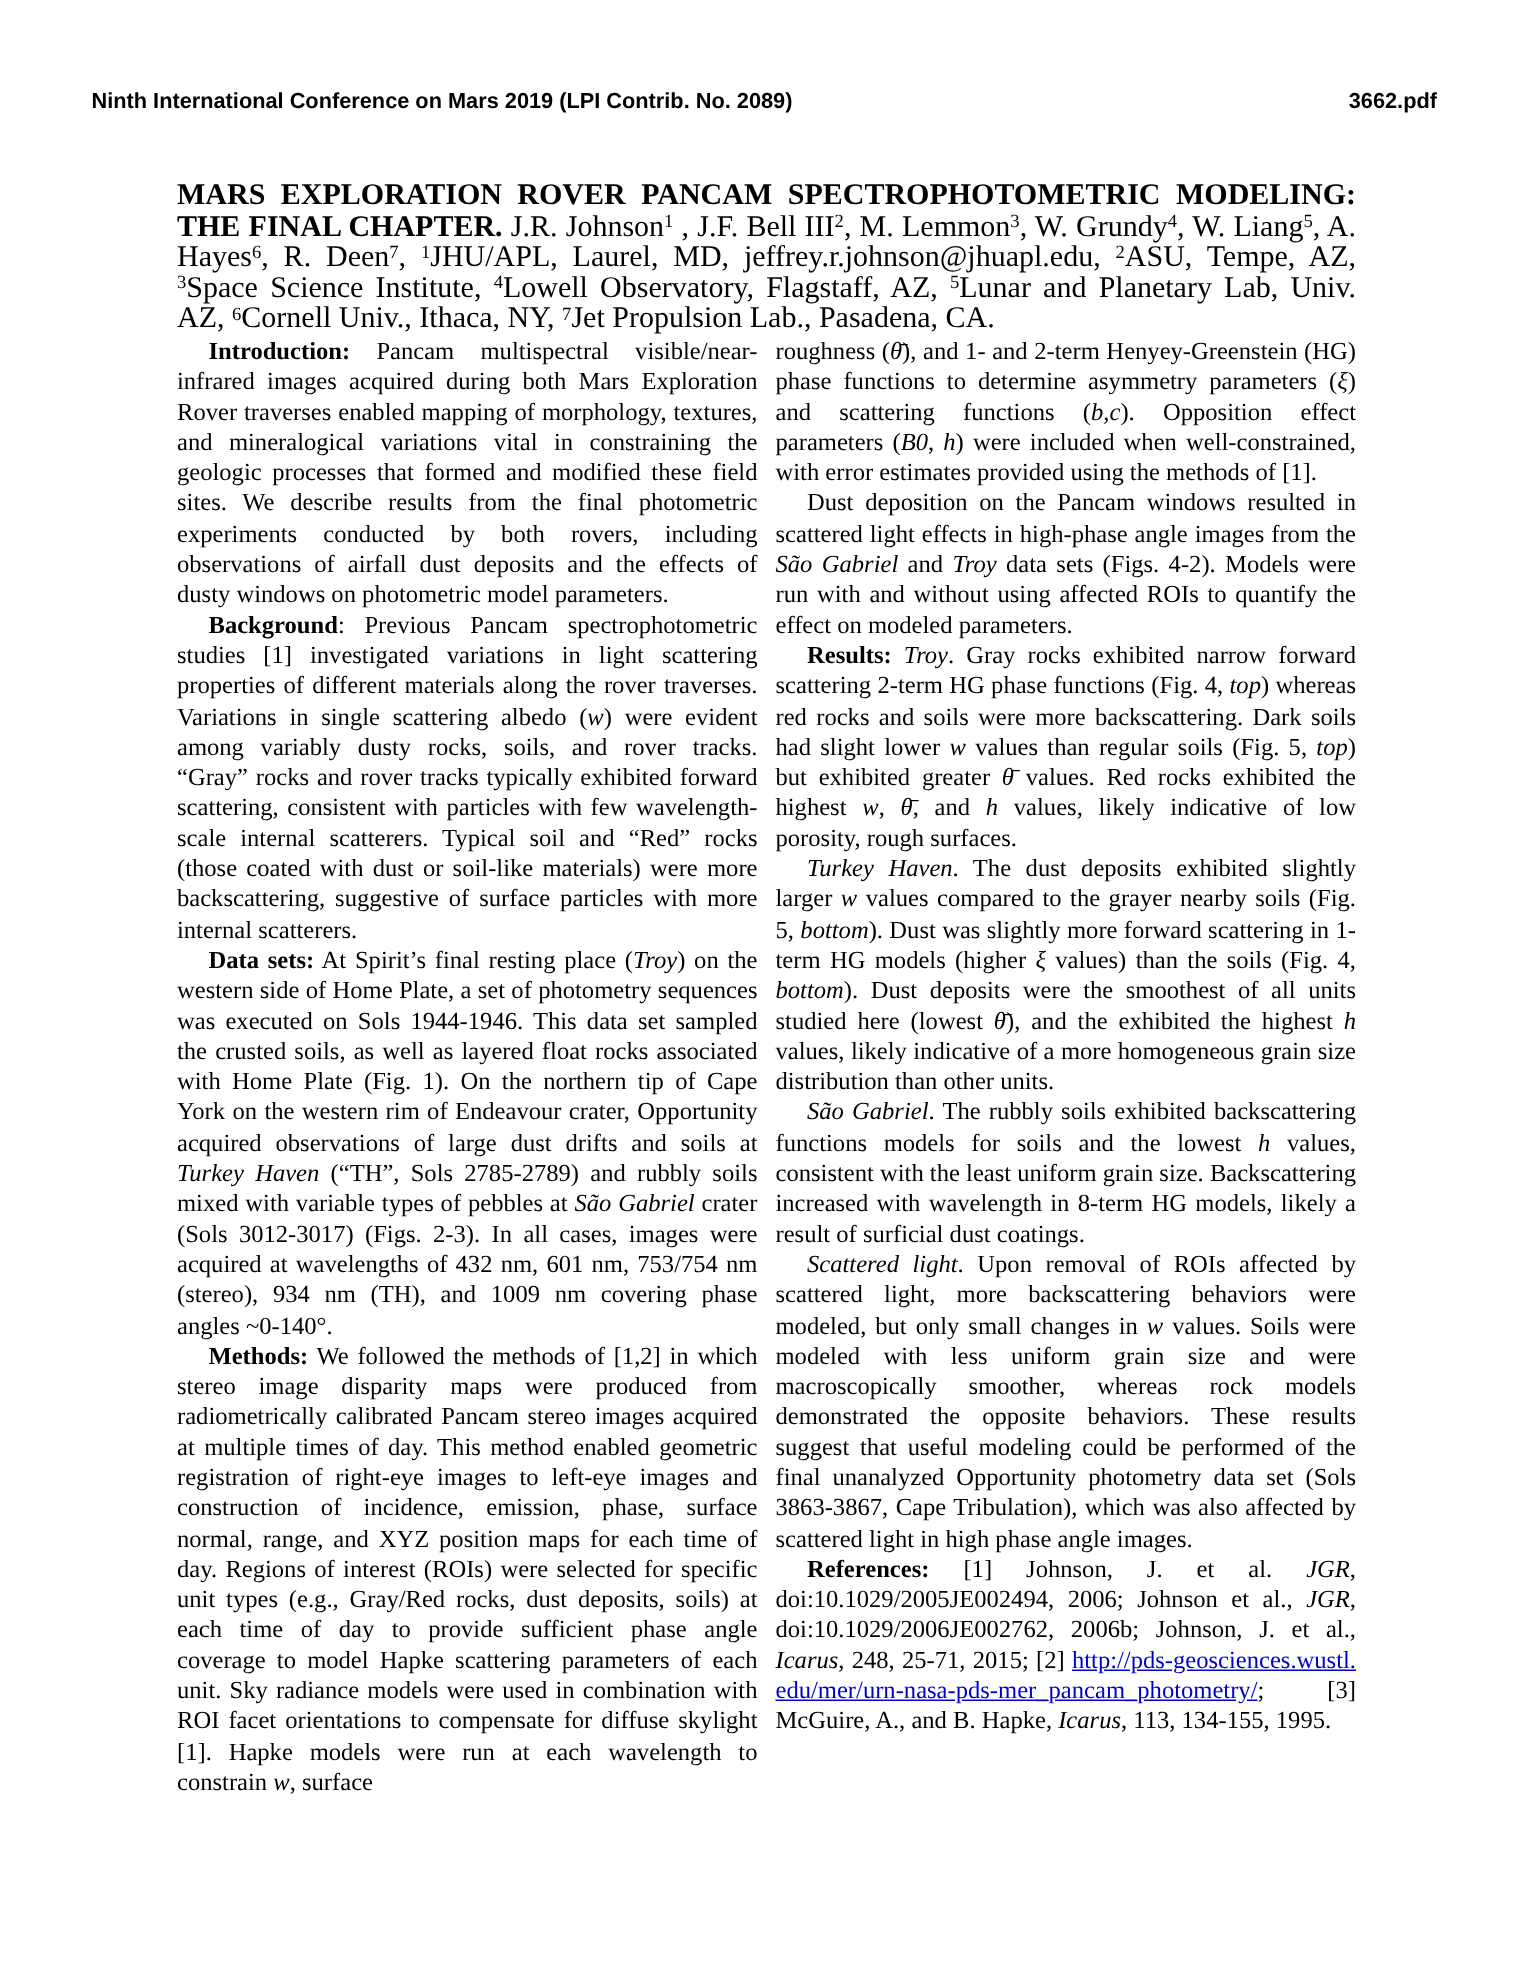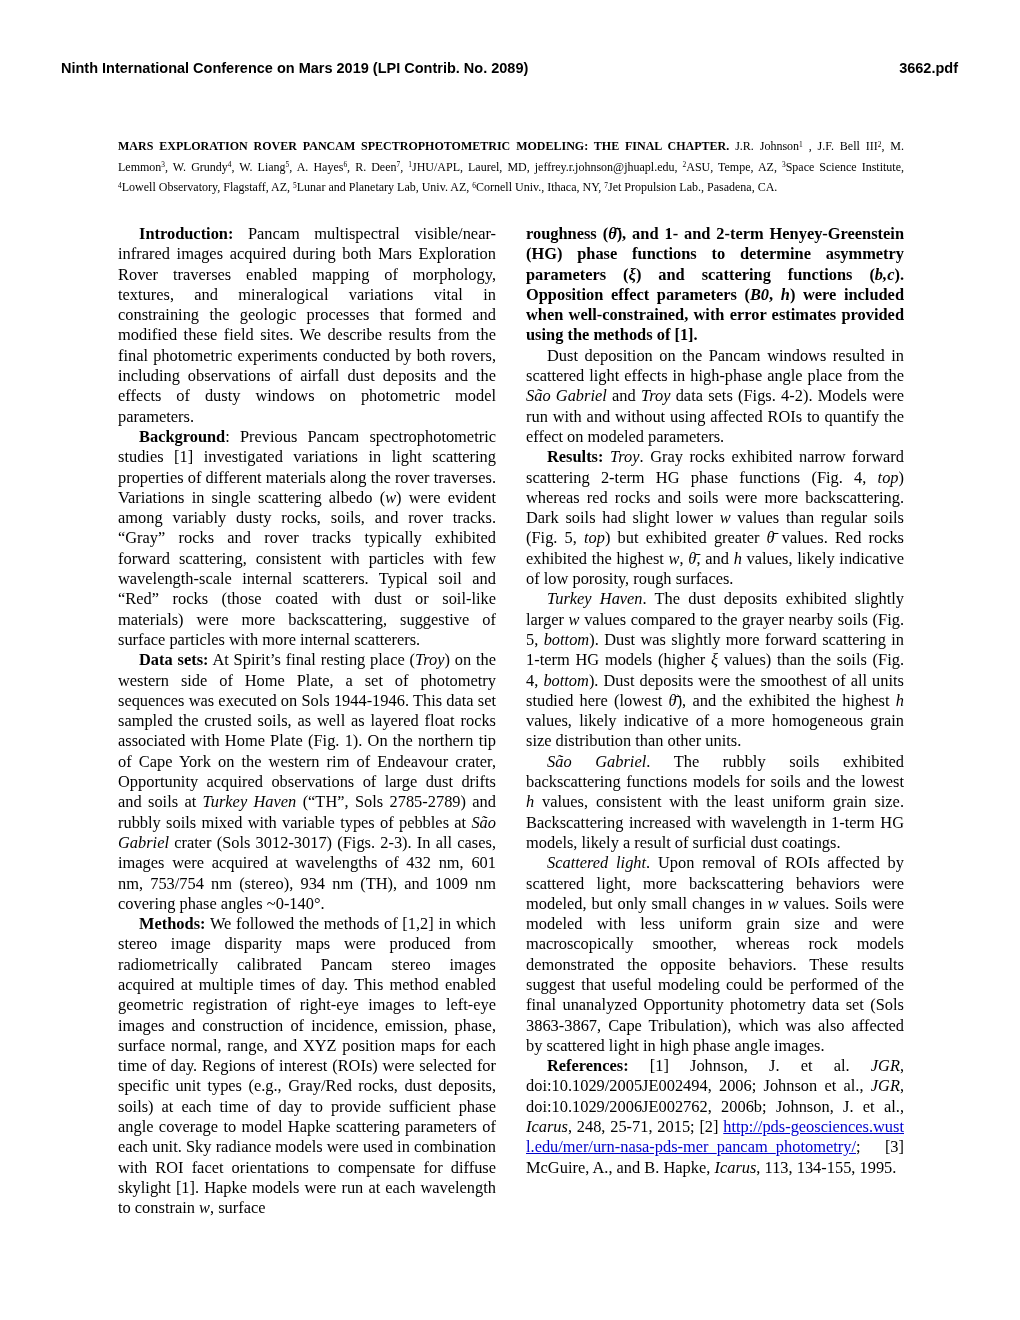--- a/index.html
+++ b/index.html
@@ -19,44 +19,44 @@
     right: 62px;
     display: flex;
     justify-content: space-between;
     font-family: "Liberation Sans", sans-serif;
     font-weight: 700;
     font-size: 14.5px;
     line-height: 17px;
   }
   .title-block {
     position: absolute;
-    top: 136px;
+    top: 120px;
     left: 118px;
     width: 786px;
-    font-size: 12px;
+    font-size: 20px;
     line-height: 20.6px;
     text-align: justify;
   }
   .columns {
     position: absolute;
     top: 224px;
     left: 118px;
     width: 786px;
     display: flex;
-    gap: 30px;
+    gap: 12px;
   }
   .col {
     flex: 1 1 0;
     min-width: 0;
     font-size: 16.4px;
     line-height: 20.3px;
     text-align: justify;
   }
   .col p { margin: 0; text-indent: 21px; }
-  .col p.noindent { text-indent: 0; font-weight: bold; }
+  .col p.noindent { text-indent: 0; }
   .bold { font-weight: 700; }
   .italic { font-style: italic; }
   sup.sup {
     font-size: 0.62em;
     vertical-align: baseline;
     position: relative;
     top: -0.45em;
     line-height: 0;
   }
   a.link {
@@ -78,22 +78,22 @@
 
   <div class="columns">
     <div class="col">
         <p><span class="bold">Introduction:</span><span>  Pancam multispectral visible/near-infrared images acquired during both Mars Exploration Rover traverses enabled mapping of morphology, textures, and mineralogical variations vital in constraining the geologic processes that formed and modified these field sites.  We describe results from the final photometric experiments conducted by both rovers, including observations of airfall dust deposits and the effects of dusty windows on photometric model parameters.</span></p>
         <p><span class="bold">Background</span><span>: Previous Pancam spectrophotometric studies [1] investigated variations in light scattering properties of different materials along the rover traverses. Variations in single scattering albedo (</span><span class="italic">w</span><span>) were evident among variably dusty rocks, soils, and rover tracks. “Gray” rocks and rover tracks typically exhibited forward scattering, consistent with particles with few wavelength-scale internal scatterers. Typical soil and “Red” rocks (those coated with dust or soil-like materials) were more backscattering, suggestive of surface particles with more internal scatterers.</span></p>
         <p><span class="bold">Data sets:</span><span>  At Spirit’s final resting place (</span><span class="italic">Troy</span><span>) on the western side of Home Plate, a set of photometry sequences was executed on Sols 1944-1946.  This data set sampled the crusted soils, as well as layered float rocks associated with Home Plate (Fig. 1). On the northern tip of Cape York on the western rim of Endeavour crater, Opportunity acquired observations of large dust drifts and soils at </span><span class="italic">Turkey Haven</span><span> (“TH”, Sols 2785-2789) and rubbly soils mixed with variable types of pebbles at </span><span class="italic">São Gabriel</span><span> crater (Sols 3012-3017) (Figs. 2-3). In all cases, images were acquired at wavelengths of 432 nm, 601 nm, 753/754 nm (stereo), 934 nm (TH), and 1009 nm covering phase angles ~0-140°.</span></p>
         <p><span class="bold">Methods:</span><span> We followed the methods of [1,2] in which stereo image disparity maps were produced from radiometrically calibrated Pancam stereo images acquired at multiple times of day.  This method enabled geometric registration of right-eye images to left-eye images and construction of incidence, emission, phase, surface normal, range, and XYZ position maps for each time of day. Regions of interest (ROIs) were selected for specific unit types (e.g., Gray/Red rocks, dust deposits, soils) at each time of day to provide sufficient phase angle coverage to model Hapke scattering parameters of each unit.  Sky radiance models were used in combination with ROI facet orientations to compensate for diffuse skylight [1].  Hapke models were run at each wavelength to constrain </span><span class="italic">w</span><span>, surface</span></p>
       </div>
     <div class="col">
         <p class="noindent"><span>roughness (</span><span class="italic">θ̄</span><span>), and 1- and 2-term Henyey-Greenstein (HG) phase functions to determine asymmetry parameters (</span><span class="italic">ξ</span><span>) and scattering functions (</span><span class="italic">b,c</span><span>).  Opposition effect parameters (</span><span class="italic">B0</span><span>, </span><span class="italic">h</span><span>) were included when well-constrained, with error estimates provided using the methods of [1].</span></p>
-        <p><span>Dust deposition on the Pancam windows resulted in scattered light effects in high-phase angle place from the </span><span class="italic">São Gabriel</span><span> and </span><span class="italic">Troy</span><span> data sets (Figs. 4-2). Models were run with and without using affected ROIs to quantify the effect on modeled parameters.</span></p>
+        <p><span>Dust deposition on the Pancam windows resulted in scattered light effects in high-phase angle images from the </span><span class="italic">São Gabriel</span><span> and </span><span class="italic">Troy</span><span> data sets (Figs. 4-2). Models were run with and without using affected ROIs to quantify the effect on modeled parameters.</span></p>
         <p><span class="bold">Results:</span><span> </span><span class="italic">Troy</span><span>. Gray rocks exhibited narrow forward scattering 2-term HG phase functions (Fig. 4, </span><span class="italic">top</span><span>) whereas red rocks and soils were more backscattering.  Dark soils had slight lower </span><span class="italic">w</span><span> values than regular soils (Fig. 5, </span><span class="italic">top</span><span>) but exhibited greater </span><span class="italic">θ̄</span><span> values. Red rocks exhibited the highest </span><span class="italic">w</span><span>, </span><span class="italic">θ̄</span><span>, and </span><span class="italic">h</span><span> values, likely indicative of low porosity, rough surfaces.</span></p>
         <p><span class="italic">Turkey Haven</span><span>.  The dust deposits exhibited slightly larger </span><span class="italic">w</span><span> values compared to the grayer nearby soils (Fig. 5, </span><span class="italic">bottom</span><span>). Dust was slightly more forward scattering in 1-term HG models (higher </span><span class="italic">ξ</span><span> values) than the soils (Fig. 4, </span><span class="italic">bottom</span><span>).  Dust deposits were the smoothest of all units studied here (lowest </span><span class="italic">θ̄</span><span>), and the exhibited the highest </span><span class="italic">h</span><span> values, likely indicative of a more homogeneous grain size distribution than other units.</span></p>
-        <p><span class="italic">São Gabriel</span><span>. The rubbly soils exhibited backscattering functions models for soils and the lowest </span><span class="italic">h</span><span> values, consistent with the least uniform grain size. Backscattering increased with wavelength in 1-term HG models, likely a result of surficial dust coatings.</span></p>
+        <p><span class="italic">São Gabriel</span><span>. The rubbly soils exhibited backscattering functions models for soils and the lowest </span><span class="italic">h</span><span> values, consistent with the least uniform grain size. Backscattering increased with wavelength in 8-term HG models, likely a result of surficial dust coatings.</span></p>
         <p><span class="italic">Scattered light</span><span>. Upon removal of ROIs affected by scattered light, more backscattering behaviors were modeled, but only small changes in </span><span class="italic">w</span><span> values.  Soils were modeled with less uniform grain size and were macroscopically smoother, whereas rock models demonstrated the opposite behaviors.  These results suggest that useful modeling could be performed of the final unanalyzed Opportunity photometry data set (Sols 3863-3867, Cape Tribulation), which was also affected by scattered light in high phase angle images.</span></p>
         <p><span class="bold">References:</span><span> [1] Johnson, J. et al. </span><span class="italic">JGR</span><span>, doi:10.1029/2005JE002494, 2006; Johnson et al., </span><span class="italic">JGR</span><span>, doi:10.1029/2006JE002762, 2006b; Johnson, J. et al., </span><span class="italic">Icarus</span><span>, 248, 25-71, 2015; [2] </span><a href="#" class="link" style="color: rgb(0, 0, 204);">http://pds-geosciences.wustl.edu/mer/urn-nasa-pds-mer_pancam_photometry/</a><span>; [3] McGuire, A., and B. Hapke, </span><span class="italic">Icarus</span><span>, 113, 134-155, 1995.</span></p>
       </div>
   </div>
 
 </div>
 
 </body></html>

